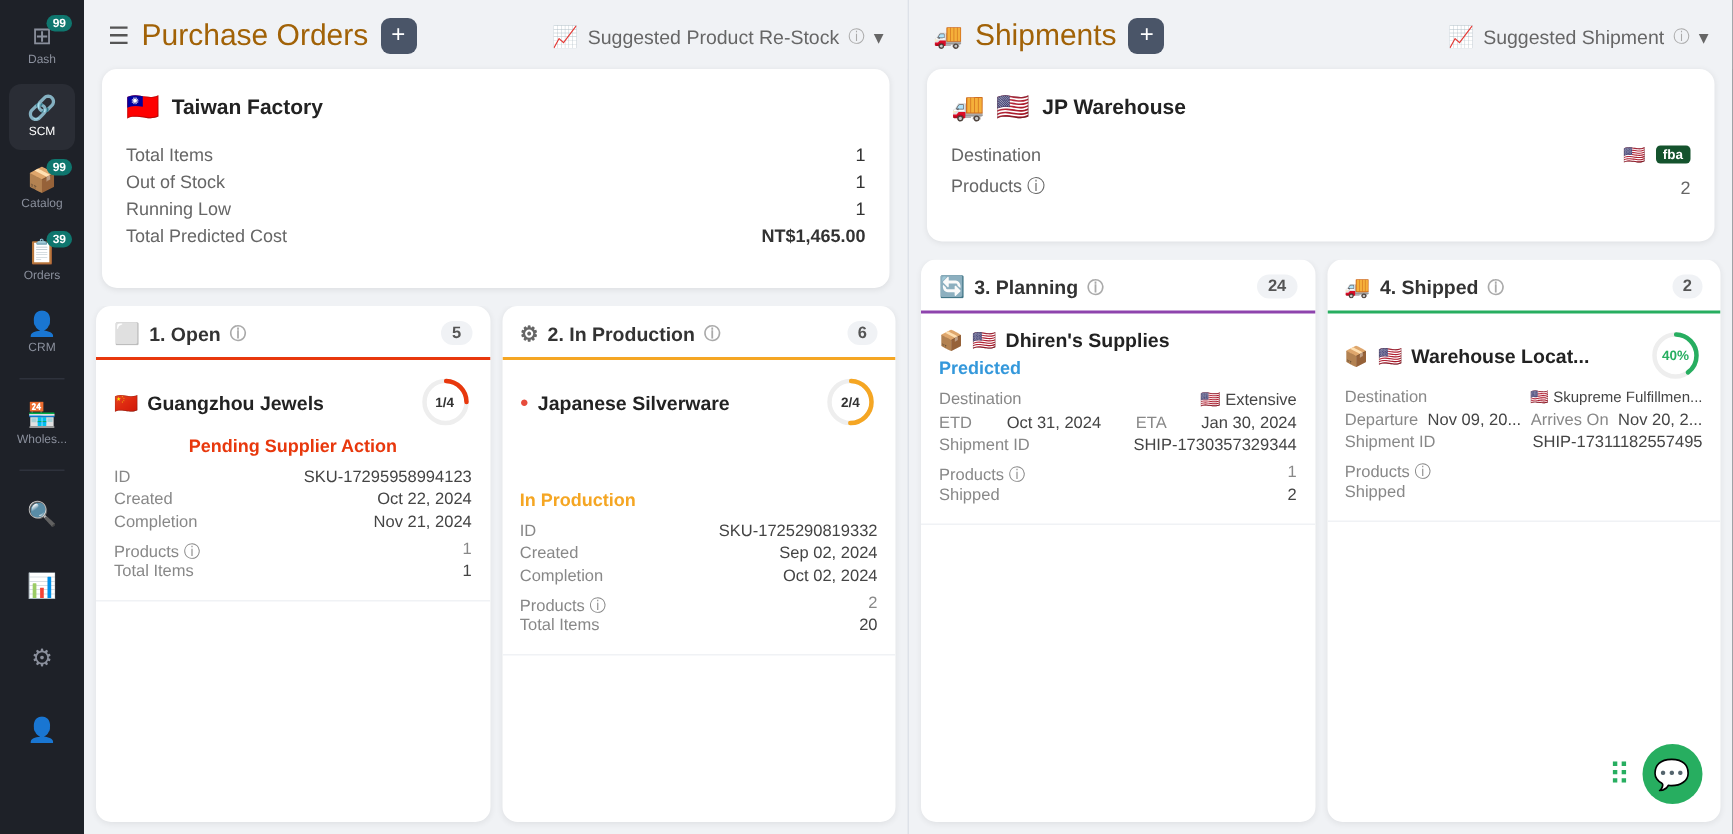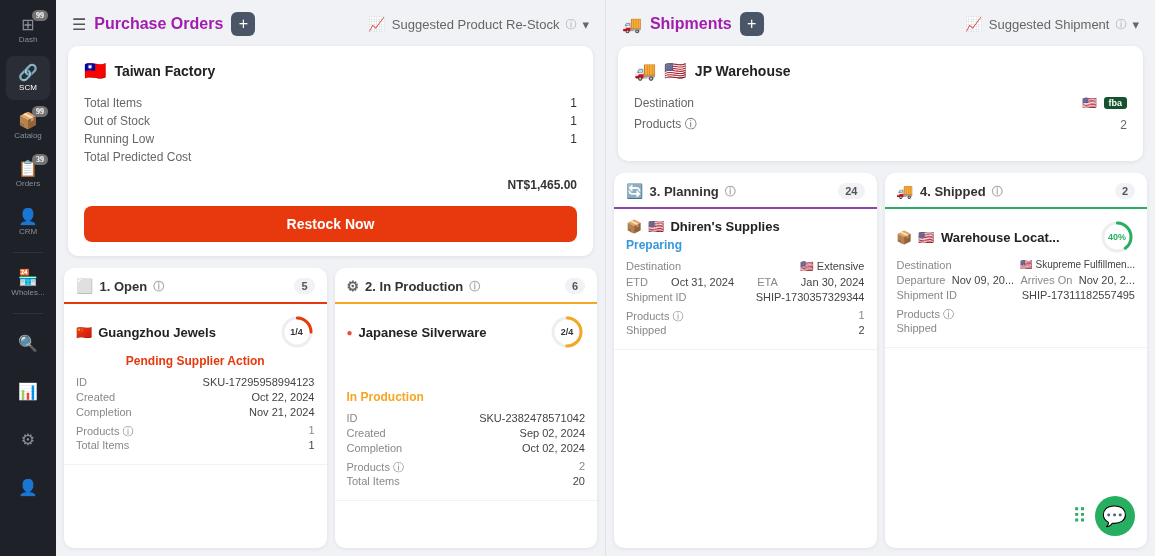--- a/index.html
+++ b/index.html
@@ -38,27 +38,26 @@
       position: relative;
     }
     .sidebar-item.active {
       background: #2a2d35;
       color: #fff;
     }
     .sidebar-item .badge {
       position: absolute;
       top: 2px;
       right: 2px;
-      background: #737373;
+      background: #0f766e;
       color: #fff;
       font-size: 8px;
       border-radius: 8px;
       padding: 1px 4px;
       font-weight: bold;
-      font-family: Liberation Serif, serif;
     }
     .sidebar-icon {
       font-size: 16px;
       line-height: 1;
     }
     .sidebar-label {
       font-size: 8px;
     }
     .sidebar-divider {
       width: 30px;
@@ -103,23 +102,23 @@
     .section-title-group {
       display: flex;
       align-items: center;
       gap: 8px;
     }
     .section-icon {
       font-size: 16px;
       color: #555;
     }
     .section-title {
-      font-size: 16px;
-      font-weight: 700;
-      color: #a21caf;
+      font-size: 20px;
+      font-weight: 400;
+      color: #a16207;
     }
     .section-add-btn {
       width: 24px;
       height: 24px;
       background: #4a5568;
       color: #fff;
       border: none;
       border-radius: 6px;
       font-size: 16px;
       cursor: pointer;
@@ -176,21 +175,20 @@
       justify-content: space-between;
       font-size: 12px;
       color: #666;
     }
     .po-stat-row .value {
       font-weight: 500;
       color: #333;
     }
     .po-stat-row .value.cost {
       font-weight: 600;
-      margin-top: 28px;
     }
     .restock-btn {
       width: 100%;
       padding: 10px;
       background: #e8380d;
       color: #fff;
       border: none;
       border-radius: 8px;
       font-size: 14px;
       font-weight: 600;
@@ -473,21 +471,20 @@
             </div>
             <div class="po-stat-row">
               <span>Running Low</span>
               <span class="value">1</span>
             </div>
             <div class="po-stat-row">
               <span>Total Predicted Cost</span>
               <span class="value cost">NT$1,465.00</span>
             </div>
           </div>
-          <button class="restock-btn">Restock Now</button>
         </div>
       </div>
 
       <div class="kanban-row">
 
         <div class="kanban-col">
           <div class="kanban-col-header open">
             <div class="kanban-title-group">
               <span class="k-icon">⬜</span>
               <span>1. Open</span>
@@ -552,21 +549,21 @@
                 <svg viewBox="0 0 36 36">
                   <circle cx="18" cy="18" r="14" fill="none" stroke="#eee" stroke-width="3"></circle>
                   <circle cx="18" cy="18" r="14" fill="none" stroke="#f5a623" stroke-width="3" stroke-dasharray="44 44" stroke-dashoffset="22" stroke-linecap="round"></circle>
                 </svg>
                 <span style="position:absolute;top:50%;left:50%;transform:translate(-50%,-50%);font-size:9px;font-weight:600;color:#333;">2/4</span>
               </div>
             </div>
             <div class="status-label yellow">In Production</div>
             <div class="card-detail-row">
               <span>ID</span>
-              <span class="detail-val">SKU-2382478571042</span>
+              <span class="detail-val">SKU-1725290819332</span>
             </div>
             <div class="card-detail-row">
               <span>Created</span>
               <span class="detail-val">Sep 02, 2024</span>
             </div>
             <div class="card-detail-row">
               <span>Completion</span>
               <span class="detail-val">Oct 02, 2024</span>
             </div>
             <div class="products-row">
@@ -633,21 +630,21 @@
             <span class="kanban-count">24</span>
           </div>
           <div class="kanban-card">
             <div class="kanban-card-header">
               <span class="supplier-name">
                 <span>📦</span>
                 <span>🇺🇸</span>
                 <span>Dhiren's Supplies</span>
               </span>
             </div>
-            <div class="status-label blue">Preparing</div>
+            <div class="status-label blue">Predicted</div>
             <div class="card-detail-row">
               <span>Destination</span>
               <span class="detail-val">🇺🇸 <span>Extensive</span></span>
             </div>
             <div class="card-detail-row">
               <span>ETD</span>
               <span class="detail-val">Oct 31, 2024</span>
               <span>ETA</span>
               <span class="detail-val">Jan 30, 2024</span>
             </div>

